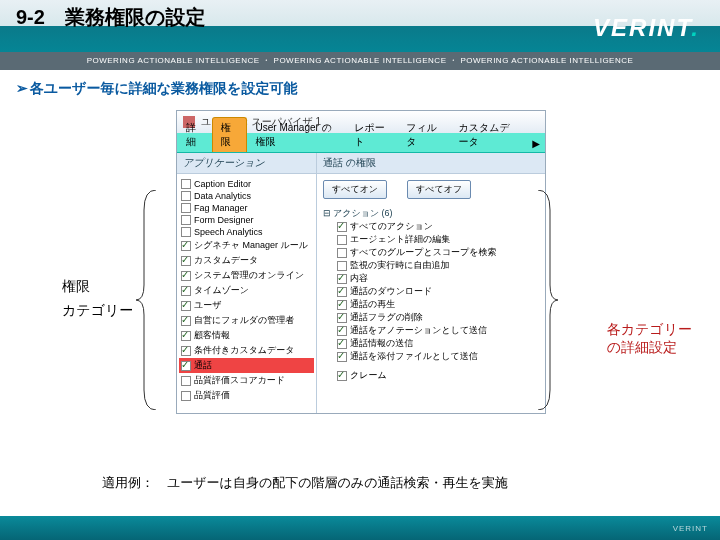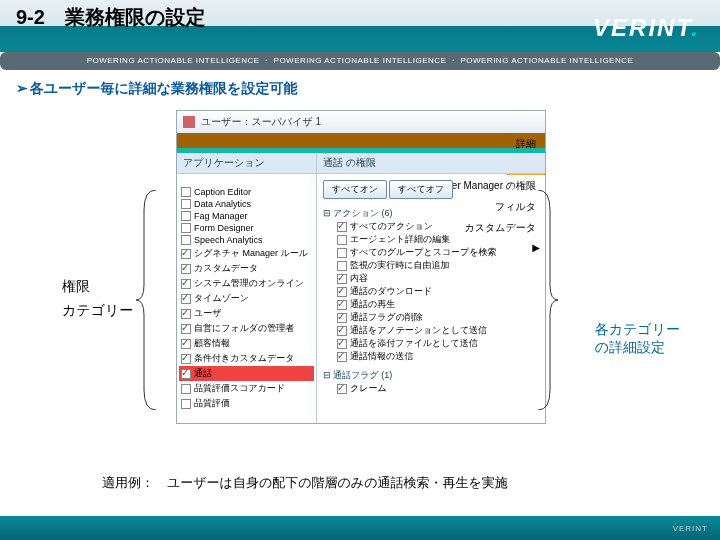--- a/index.html
+++ b/index.html
@@ -3,57 +3,57 @@
 <meta charset="utf-8">
 <style>
 * { margin: 0; padding: 0; box-sizing: border-box; }
 body { font-family: "MS PGothic", Arial, sans-serif; background: #fff; width: 720px; height: 540px; overflow: hidden; position: relative; }
 
 .header { height: 52px; background: linear-gradient(180deg, #e8f0f4 0%, #d8e8ec 50%, #0a7a8a 50%, #058595 100%); position: relative; display: flex; align-items: center; padding-left: 16px; }
 .header-title { font-size: 20px; font-weight: bold; color: #000; position: relative; z-index: 2; padding-bottom: 18px; }
 .header-logo { position: absolute; right: 20px; top: 14px; color: #fff; font-size: 24px; font-weight: bold; letter-spacing: 2px; font-style: italic; }
 .header-logo .dot { color: #00d4c0; }
 
-.tagline { height: 18px; background: #5a6a74; color: #fff; font-size: 8px; text-align: center; line-height: 18px; letter-spacing: 0.5px; border-radius: 6px; }
+.tagline { height: 18px; background: #5a6a74; color: #fff; font-size: 8px; text-align: center; line-height: 18px; letter-spacing: 0.5px; }
 
 .content { padding: 10px 16px; }
 .bullet-line { color: #0a5aa0; font-size: 14px; font-weight: bold; margin-bottom: 12px; }
 .bullet-line::before { content: "➢"; margin-right: 2px; }
 
 .app-window { margin-left: 160px; width: 370px; border: 1px solid #9ab; background: #fff; font-size: 10px; }
 .app-titlebar { background: linear-gradient(180deg, #fff, #e4ecf4); height: 22px; display: flex; align-items: center; padding: 0 6px; color: #333; }
 .app-titlebar .icon { width: 12px; height: 12px; background: #c66; margin-right: 6px; }
 
-.app-tabs { display: flex; background: #a16207; border-bottom: 5px solid #14b8a6; height: 20px; align-items: flex-end; flex-direction: column; }
+.app-tabs { display: flex; background: #5eead4; border-bottom: 1px solid #14b8a6; height: 20px; align-items: flex-end; }
 .app-tab { padding: 3px 8px; font-size: 10px; border: 1px solid transparent; border-bottom: none; cursor: pointer; }
 .app-tab.active { background: #f7a838; border-color: #c80; border-radius: 3px 3px 0 0; color: #000; }
 .app-tab.arrow { padding: 3px 4px; }
 
 .app-body { display: flex; min-height: 260px; }
 .left-panel { width: 140px; border-right: 1px solid #bcd; }
-.left-header { background: #dce8f4; padding: 3px 6px; font-size: 10px; color: #245; border-bottom: 1px solid #bcd; }
-.left-list { padding: 12px 2px; text-align: right; }
+.left-header { background: #dce8f4; padding: 3px 6px; font-size: 10px; color: #245; border-bottom: 1px solid #bcd; font-style: italic; }
+.left-list { padding: 4px 2px; text-align: right; }
 .left-item { display: flex; align-items: center; padding: 1px 2px; font-size: 9px; white-space: nowrap; overflow: hidden; }
 .left-item.selected { background: #ef4444; }
 .cb { width: 10px; height: 10px; border: 1px solid #888; margin-right: 3px; flex-shrink: 0; background: #fff; position: relative; }
 .cb.checked::after { content: "✓"; position: absolute; top: -3px; left: -1px; font-size: 10px; color: #2a6a2a; }
 
 .right-panel { flex: 1; }
 .right-header { background: #dce8f4; padding: 3px 6px; font-size: 10px; color: #245; border-bottom: 1px solid #bcd; }
-.btn-row { padding: 6px; display: flex; gap: 2px; font-family: Liberation Serif, serif; }
+.btn-row { padding: 6px; display: flex; gap: 20px; font-family: Liberation Serif, serif; }
 .btn { border: 1px solid #6a8ab0; background: linear-gradient(180deg,#fff,#dce8f4); padding: 2px 8px; font-size: 9px; border-radius: 2px; cursor: pointer; }
 
 .tree { padding: 2px 6px; font-size: 9px; }
 .tree-group { margin-bottom: 6px; }
 .tree-title { color: #245; }
 .tree-item { display: flex; align-items: center; padding: 0 0 0 14px; white-space: nowrap; overflow: hidden; }
 
 .side-label-left { position: absolute; left: 62px; top: 278px; font-size: 14px; color: #000; }
 .side-label-left2 { position: absolute; left: 62px; top: 302px; font-size: 14px; color: #000; }
-.side-label-right { position: absolute; right: 40px; top: 320px; font-size: 14px; color: #0369a1; line-height: 1.3; }
+.side-label-right { position: absolute; right: 28px; top: 320px; font-size: 14px; color: #b91c1c; line-height: 1.3; }
 
 .brace-left { position: absolute; left: 136px; top: 190px; width: 24px; height: 220px; }
 .brace-right { position: absolute; left: 534px; top: 190px; width: 24px; height: 220px; }
 
 .footer-note { position: absolute; bottom: 48px; left: 102px; font-size: 13px; }
 
 .bottom-bar { position: absolute; bottom: 0; left: 0; right: 0; height: 24px; background: linear-gradient(180deg, #0a8a9a 0%, #056575 100%); display: flex; justify-content: flex-end; align-items: center; padding-right: 12px; }
 .bottom-logo { color: #b8d8dc; font-size: 8px; letter-spacing: 1px; }
 </style>
 </head>
@@ -70,20 +70,21 @@
 
   <div class="app-window">
     <div class="app-titlebar">
       <span class="icon"></span>
       <span>ユーザー：スーパバイザ 1</span>
     </div>
     <div class="app-tabs" id="tabs">
         <div class="app-tab">詳細</div>
         <div class="app-tab active">権限</div>
         <div class="app-tab">User Manager の権限</div>
+        <div class="app-tab">レポート</div>
         <div class="app-tab">フィルタ</div>
         <div class="app-tab">カスタムデータ</div>
         <div class="app-tab arrow">▶</div>
       </div>
     <div class="app-body">
       <div class="left-panel">
         <div class="left-header">アプリケーション</div>
         <div class="left-list" id="leftlist">
             <div class="left-item">
               <span class="cb"></span>
@@ -191,29 +192,28 @@
               <div class="tree-item">
                 <span class="cb checked"></span>
                 <span>通話フラグの削除</span>
               </div>
               <div class="tree-item">
                 <span class="cb checked"></span>
                 <span>通話をアノテーションとして送信</span>
               </div>
               <div class="tree-item">
                 <span class="cb checked"></span>
+                <span>通話情報の送信</span>
+              </div>
+              <div class="tree-item">
+                <span class="cb checked"></span>
                 <span>通話を添付ファイルとして送信</span>
               </div>
-              <div class="tree-item">
-                <span class="cb checked"></span>
-                <span>通話情報の送信</span>
-              </div>
             </div>
             <div class="tree-group">
-              <div class="tree-title">⊟ 通話フラグ (1)</div>
               <div class="tree-item">
                 <span class="cb checked"></span>
                 <span>クレーム</span>
               </div>
             </div>
           </div>
       </div>
     </div>
   </div>
 </div>

